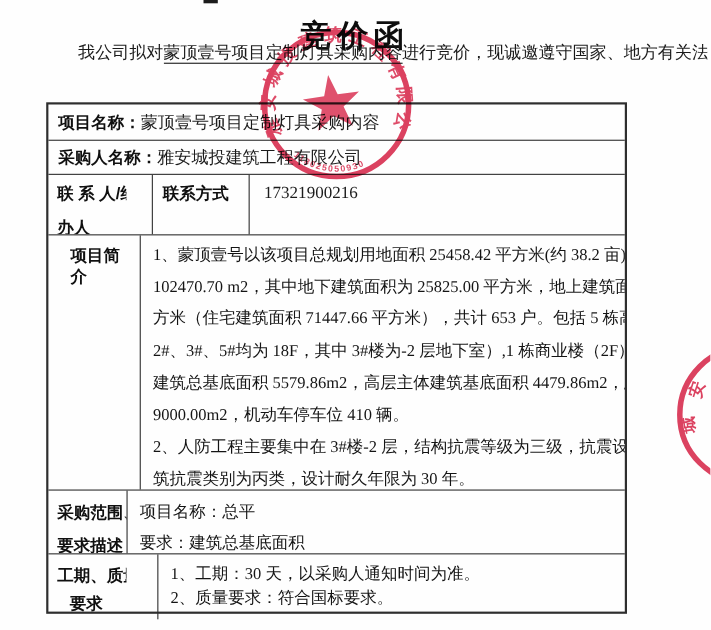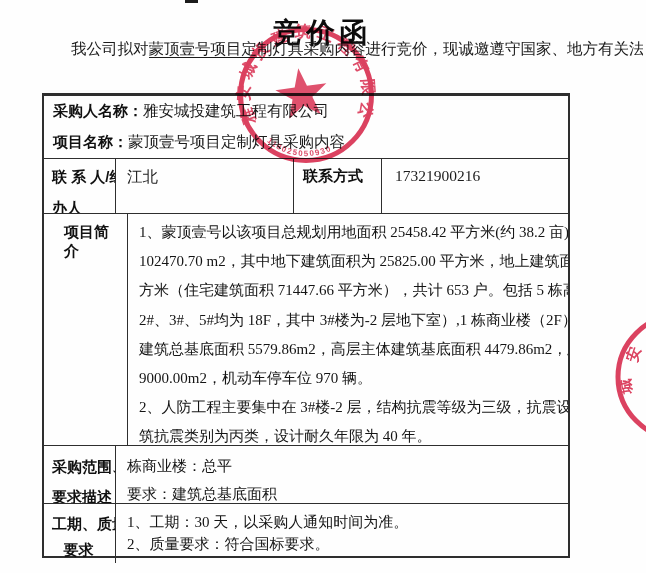--- a/index.html
+++ b/index.html
@@ -44,21 +44,21 @@
   .c-body{flex:1 1 auto;padding:4px 8px 0 11px;}
   .c-body .bline{line-height:29.2px;white-space:nowrap;font-size:15px;}
   .labelcol-top{width:71px;flex:0 0 71px;padding:9px 4px 0 8px;}
   .c-scope{flex:1 1 auto;padding:6px 8px 0 11px;}
   .c-scope .sline{line-height:28px;white-space:nowrap;font-size:15px;}
   .labelcol-r5 .lline{line-height:30px;white-space:nowrap;}
   .labelcol-r5{padding-top:6px;}
   .labelcol-r6{padding-top:7px;}
   .labelcol-r6 .lline{line-height:26px;white-space:nowrap;}
   .labelcol-r6 .lline.center{text-align:center;padding-right:6px;}
-  .c-quality{flex:1 1 auto;padding:7px 8px 0 11px;}
+  .c-quality{flex:1 1 auto;padding:7px 8px 0 11px;margin-left:28px;}
   .c-quality .qline{line-height:22px;white-space:nowrap;font-size:15px;}
   
   .seal{position:absolute;mix-blend-mode:multiply;opacity:0.88;pointer-events:none;}
   .seal-main{left:233px;top:22px;}
   .seal-partial{left:610px;top:307px;}
   .seal-arc-text{font-family:"Liberation Sans","DejaVu Sans",sans-serif;font-weight:bold;}
 </style>
 </head>
 <body>
 
@@ -67,65 +67,64 @@
   <div class="artifact"></div>
 
   <div class="doc-title">竞价函</div>
 
   <div class="intro">
     <div class="iline iline1"><span>我公司拟对</span><span class="u">蒙顶壹号项目定制灯具采购内容</span><span>进行竞价，现诚邀遵守国家、地方有关法律、</span></div>
   </div>
 
   <div class="ptable">
 
+    <div class="prow r1 first">
+      <div class="pcell first fullcell">
+        <span class="lab">项目名称：</span>
+          <span class="val">蒙顶壹号项目定制灯具采购内容</span>
+      </div>
+    </div>
+
     <div class="prow r2">
       <div class="pcell first fullcell">
         <span class="lab">采购人名称：</span>
           <span class="val">雅安城投建筑工程有限公司</span>
-      </div>
-    </div>
-
-    <div class="prow r1 first">
-      <div class="pcell first fullcell">
-        <span class="lab">项目名称：</span>
-          <span class="val">蒙顶壹号项目定制灯具采购内容</span>
       </div>
     </div>
 
     <div class="prow r3">
       <div class="pcell first labelcol">
         <div class="lline lab">联 系 人/经</div>
         <div class="lline lab">办人</div>
       </div>
-      <div class="pcell c-contact val">江北</div>
       <div class="pcell c-ctlabel lab">联系方式</div>
       <div class="pcell c-phone val">17321900216</div>
     </div>
 
     <div class="prow r4">
       <div class="pcell first labelcol-top lab">项目简介</div>
       <div class="pcell c-body">
         <div class="bline">1、蒙顶壹号以该项目总规划用地面积 25458.42 平方米(约 38.2 亩)，总建筑面积</div>
         <div class="bline">102470.70 m2，其中地下建筑面积为 25825.00 平方米，地上建筑面积为 76645.70 平</div>
         <div class="bline">方米（住宅建筑面积 71447.66 平方米），共计 653 户。包括 5 栋高层（4#/17F、1#、</div>
         <div class="bline">2#、3#、5#均为 18F，其中 3#楼为-2 层地下室）,1 栋商业楼（2F），容积率 2.90，</div>
         <div class="bline">建筑总基底面积 5579.86m2，高层主体建筑基底面积 4479.86m2，总绿地面积</div>
-        <div class="bline">9000.00m2，机动车停车位 970 辆。</div>
+        <div class="bline">9000.00m2，机动车停车位 410 辆。</div>
         <div class="bline">2、人防工程主要集中在 3#楼-2 层，结构抗震等级为三级，抗震设防烈度为 7 度，建</div>
-        <div class="bline">筑抗震类别为丙类，设计耐久年限为 40 年。</div>
+        <div class="bline">筑抗震类别为丙类，设计耐久年限为 30 年。</div>
       </div>
     </div>
 
     <div class="prow r5">
       <div class="pcell first labelcol labelcol-r5">
         <div class="lline lab">采购范围、</div>
         <div class="lline lab">要求描述</div>
       </div>
       <div class="pcell c-scope">
-        <div class="sline">栋商业楼：总平</div>
+        <div class="sline">项目名称：总平</div>
         <div class="sline">要求：建筑总基底面积</div>
       </div>
     </div>
 
     <div class="prow r6">
       <div class="pcell first labelcol labelcol-r6">
         <div class="lline lab">工期、质量</div>
         <div class="lline lab center">要求</div>
       </div>
       <div class="pcell c-quality">

